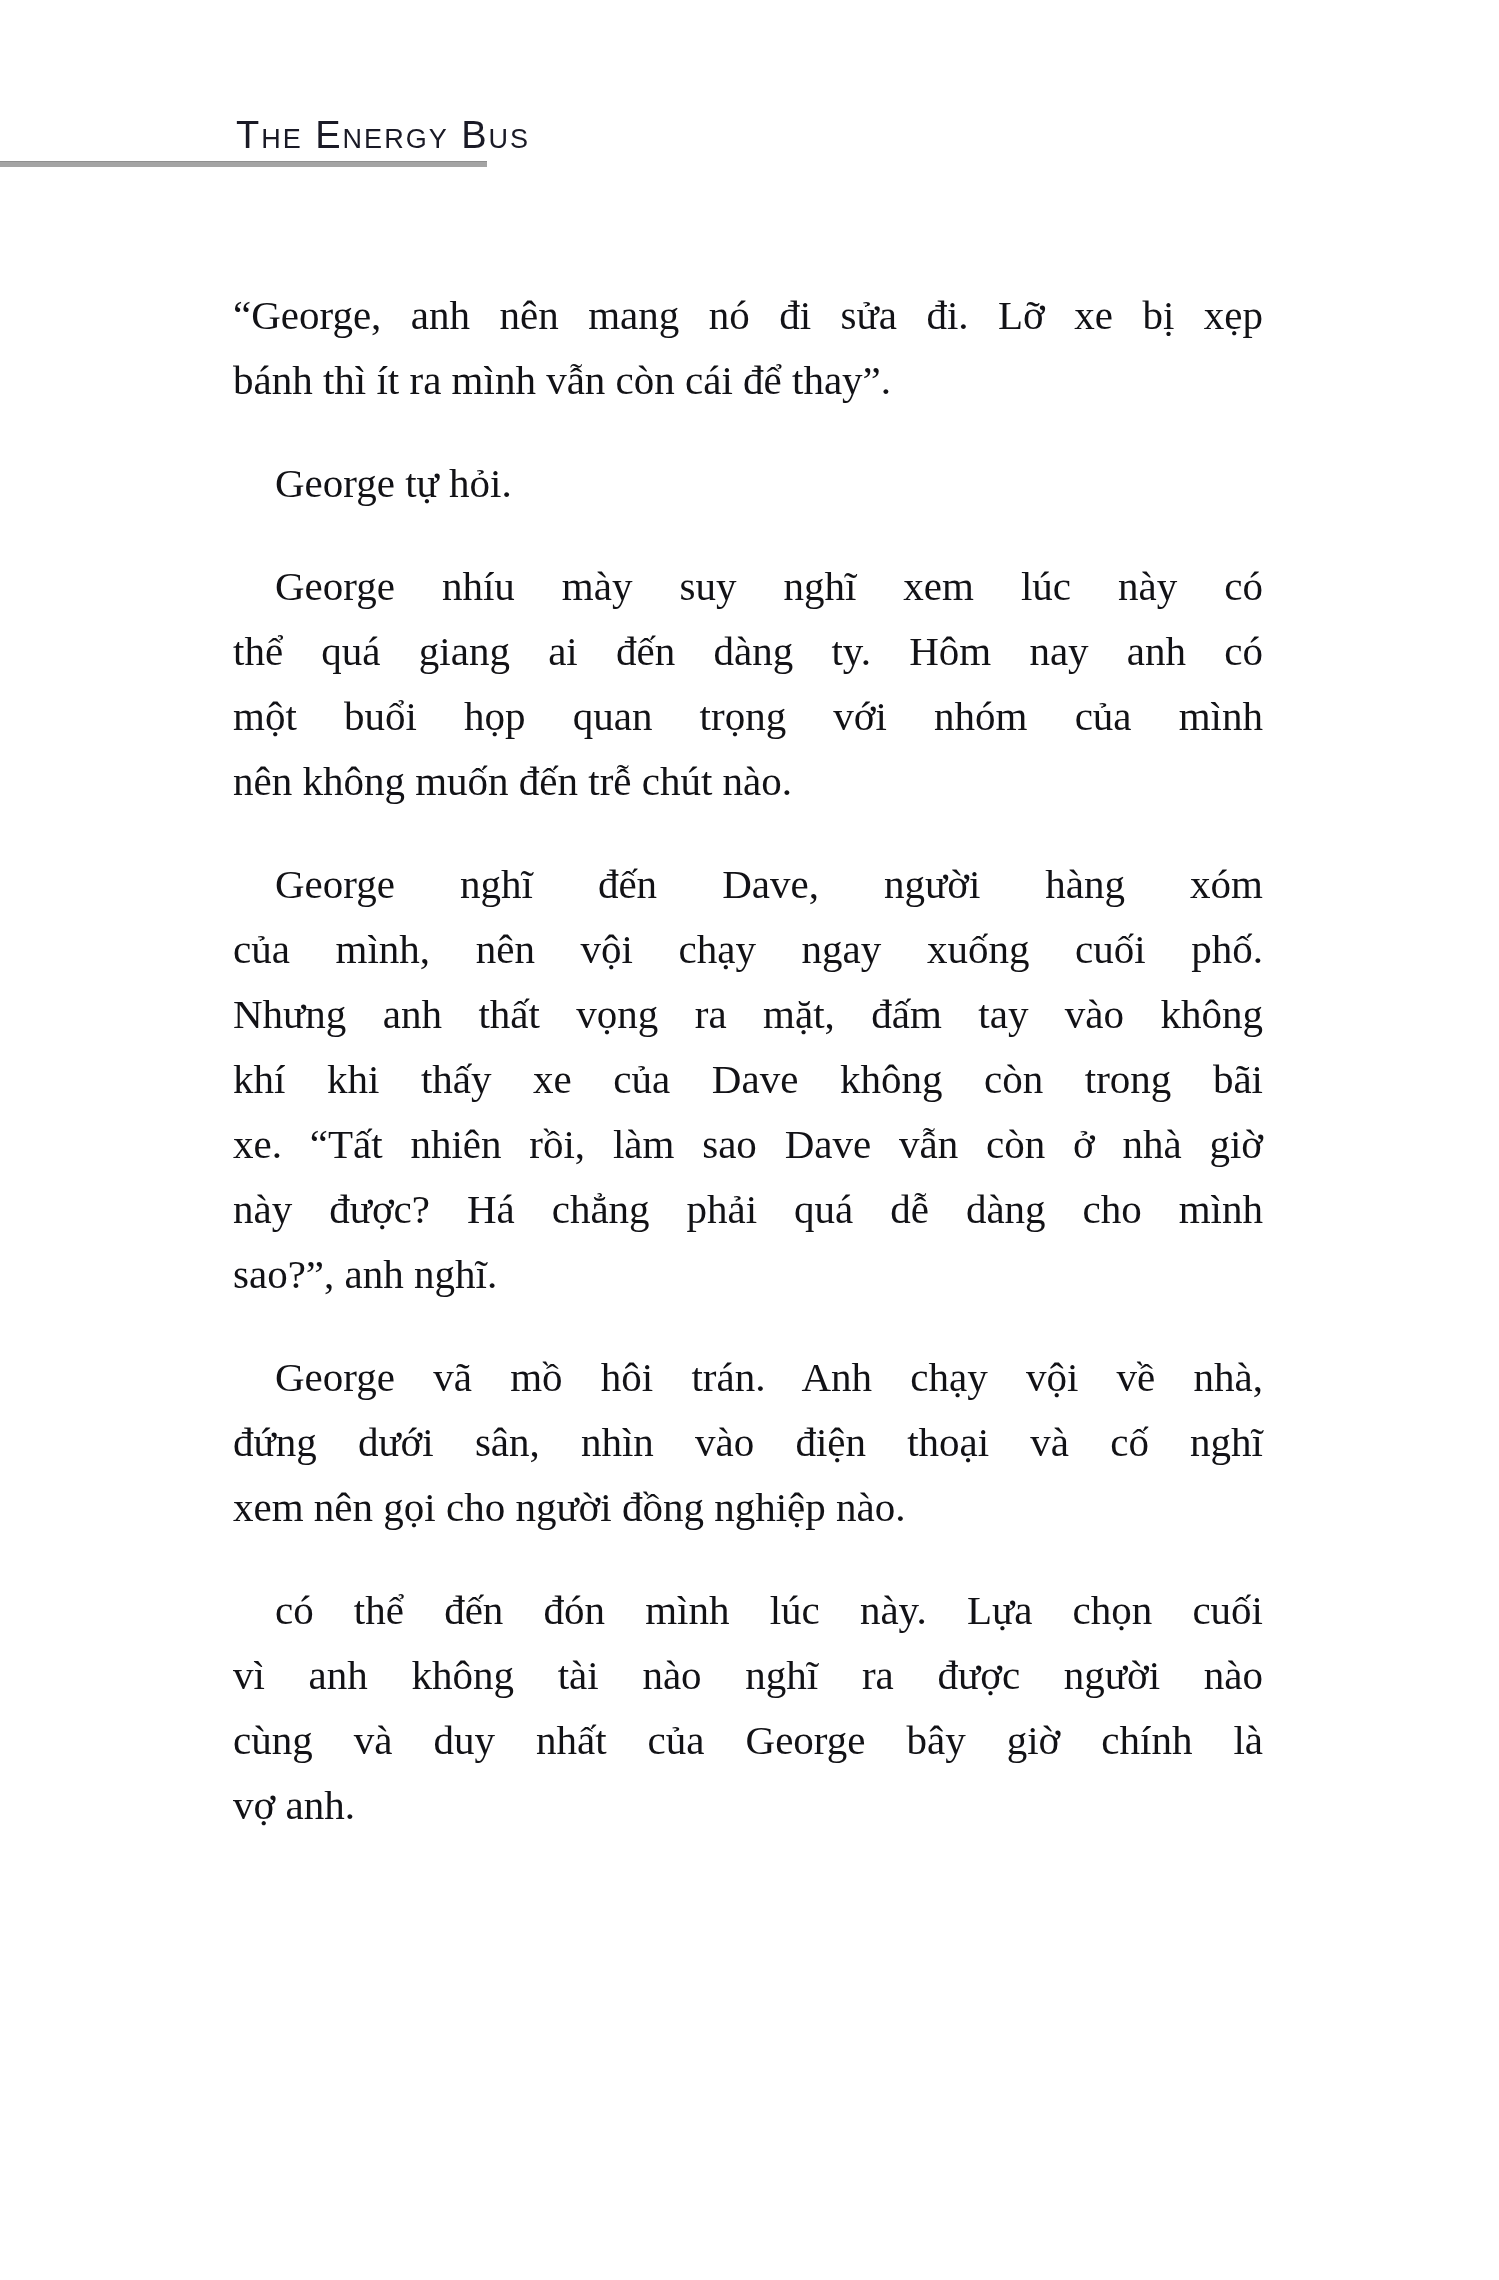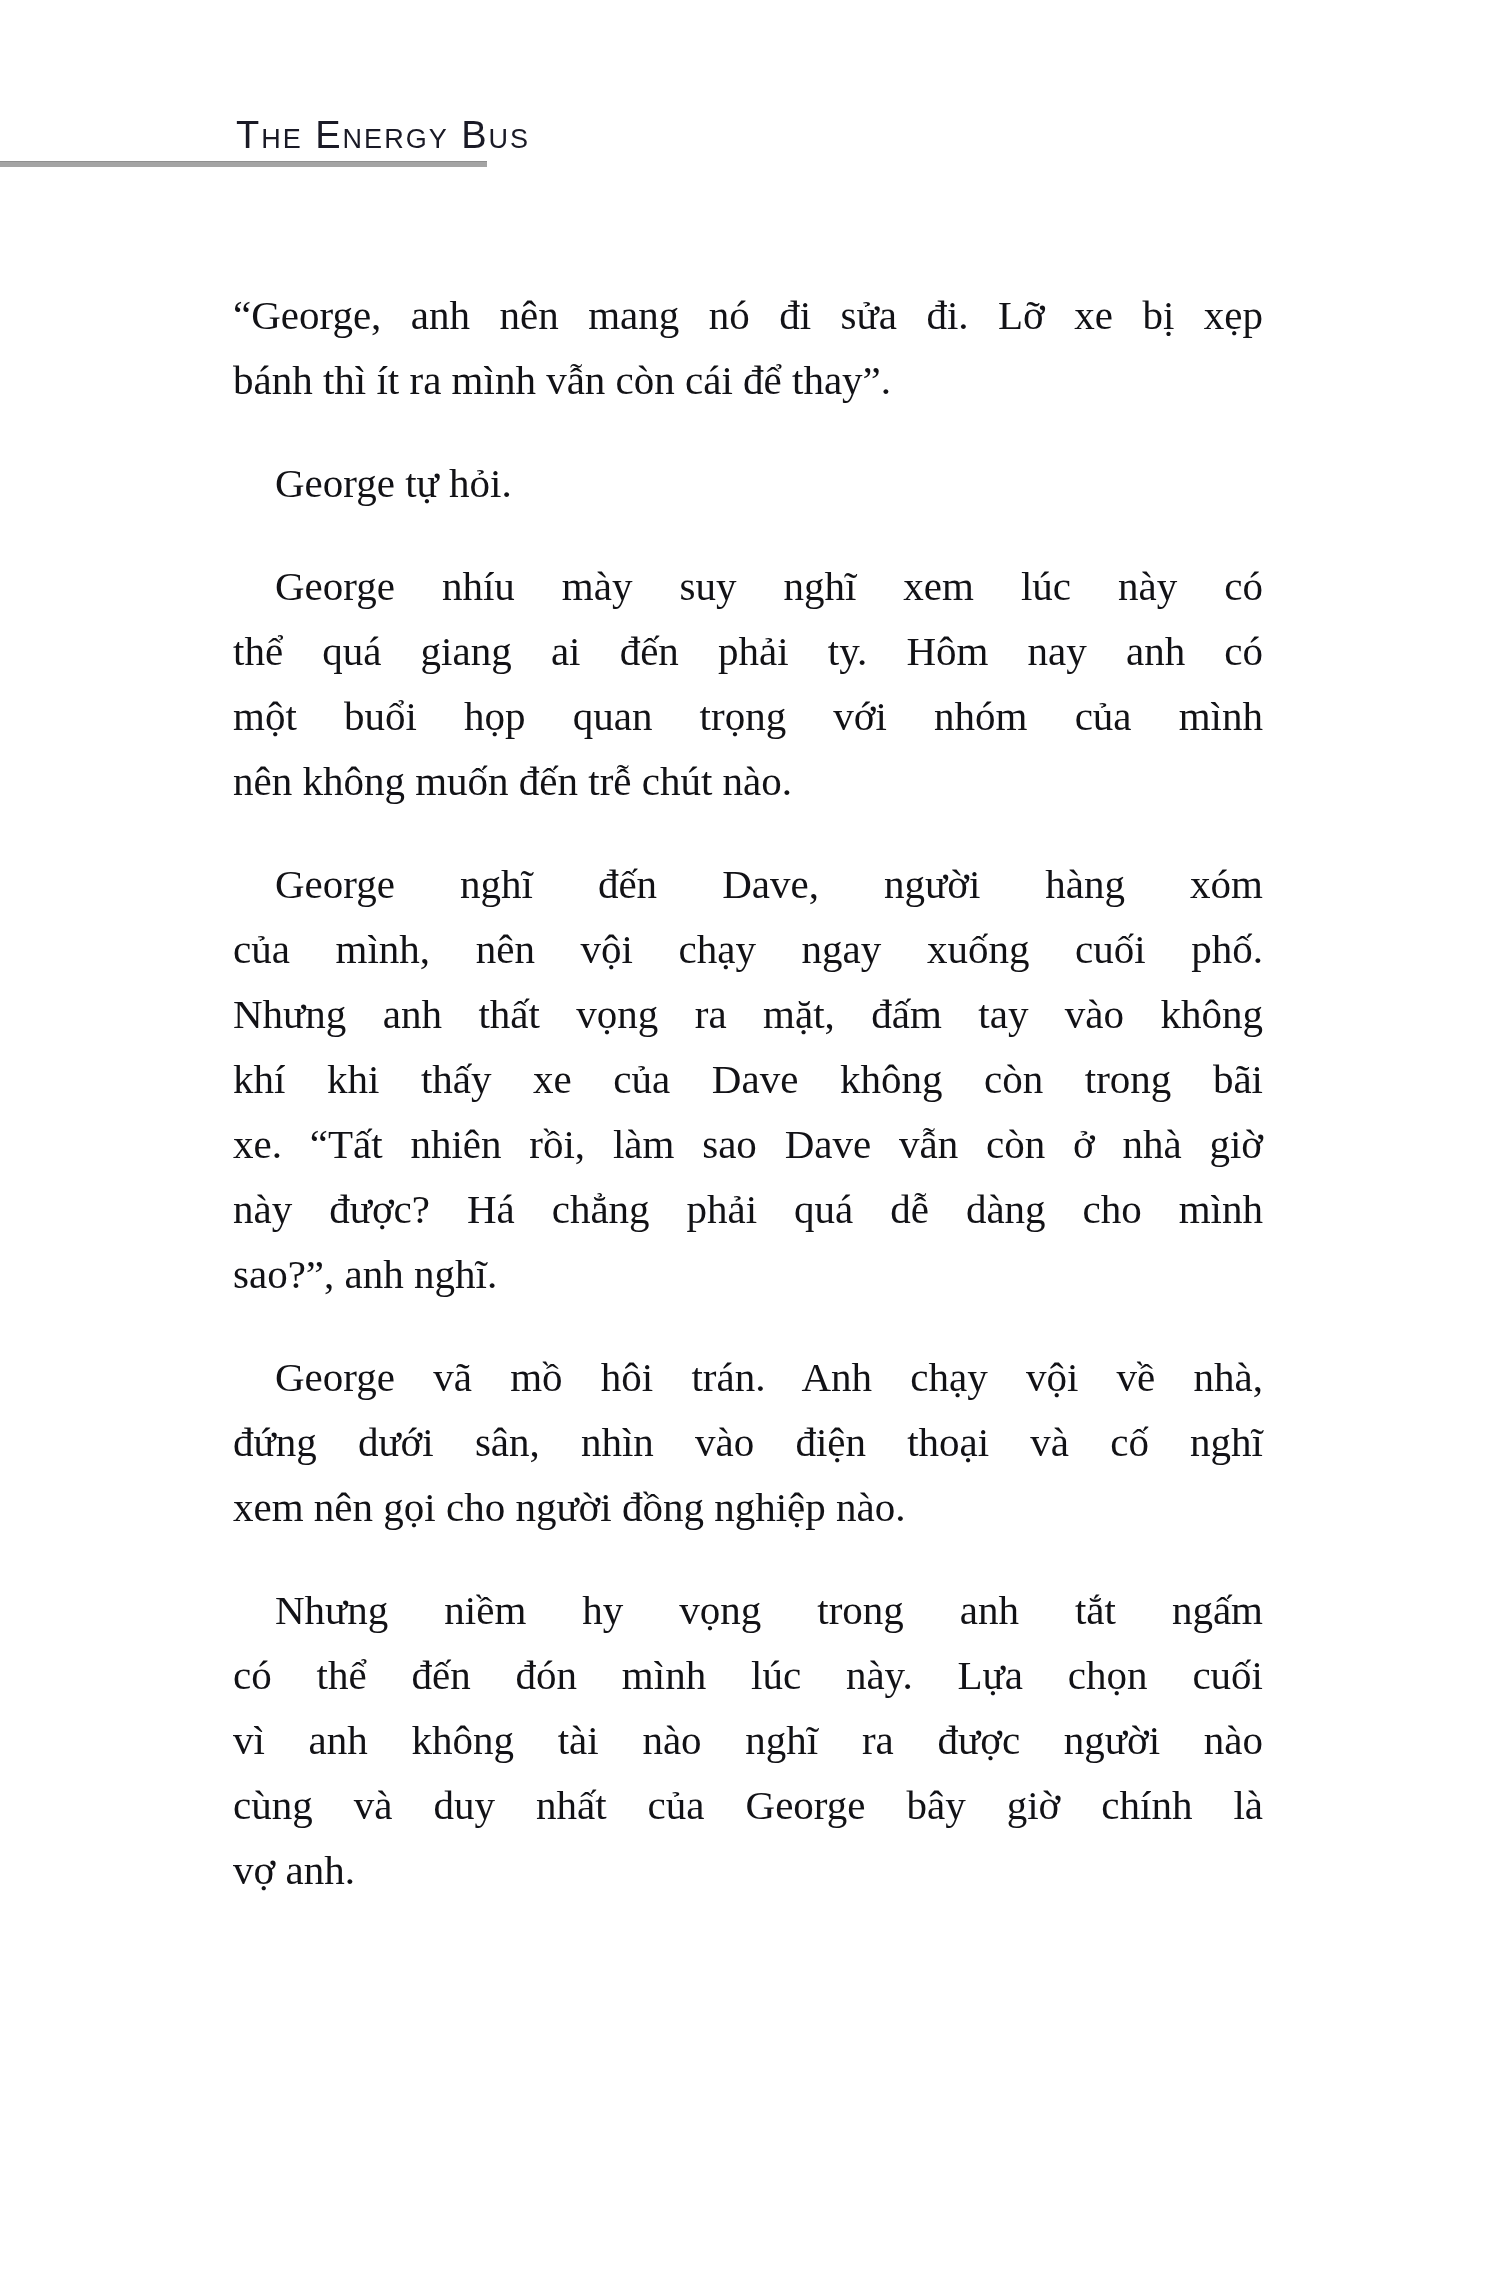--- a/index.html
+++ b/index.html
@@ -84,40 +84,39 @@
   <div class="body-text">
       <div class="para">
         <div class="line just"><span class="it">“George, anh nên mang nó đi sửa đi. Lỡ xe bị xẹp</span></div>
         <div class="line"><span class="it">bánh thì ít ra mình vẫn còn cái để thay”.</span></div>
       </div>
       <div class="para indent">
         <div class="line"><span>George tự hỏi.</span></div>
       </div>
       <div class="para indent">
         <div class="line just"><span>George nhíu mày suy nghĩ xem lúc này có</span></div>
-        <div class="line just"><span>thể quá giang ai đến phải ty. Hôm nay anh có</span></div>
+        <div class="line just"><span>thể quá giang ai đến dàng ty. Hôm nay anh có</span></div>
         <div class="line just"><span>một buổi họp quan trọng với nhóm của mình</span></div>
         <div class="line"><span>nên không muốn đến trễ chút nào.</span></div>
       </div>
       <div class="para indent">
         <div class="line just"><span>George nghĩ đến Dave, người hàng xóm</span></div>
         <div class="line just"><span>của mình, nên vội chạy ngay xuống cuối phố.</span></div>
         <div class="line just"><span>Nhưng anh thất vọng ra mặt, đấm tay vào không</span></div>
         <div class="line just"><span>khí khi thấy xe của Dave không còn trong bãi</span></div>
         <div class="line just"><span>xe. </span><span class="it">“Tất nhiên rồi, làm sao Dave vẫn còn ở nhà giờ</span></div>
         <div class="line just"><span class="it">này được? Há chẳng phải quá dễ dàng cho mình</span></div>
         <div class="line"><span class="it">sao?”</span><span>, anh nghĩ.</span></div>
       </div>
       <div class="para indent">
         <div class="line just"><span>George vã mồ hôi trán. Anh chạy vội về nhà,</span></div>
         <div class="line just"><span>đứng dưới sân, nhìn vào điện thoại và cố nghĩ</span></div>
         <div class="line"><span>xem nên gọi cho người đồng nghiệp nào.</span></div>
       </div>
       <div class="para indent">
-        <div class="line just"><span>Nhưng niềm hy vọng trong anh tắt ngấm</span></div>
         <div class="line just"><span>có thể đến đón mình lúc này. Lựa chọn cuối</span></div>
         <div class="line just"><span>vì anh không tài nào nghĩ ra được người nào</span></div>
         <div class="line just"><span>cùng và duy nhất của George bây giờ chính là</span></div>
         <div class="line"><span>vợ anh.</span></div>
       </div>
     </div>
 
   <div class="page-number">16</div>
 
   <div class="footer-rule"></div>

